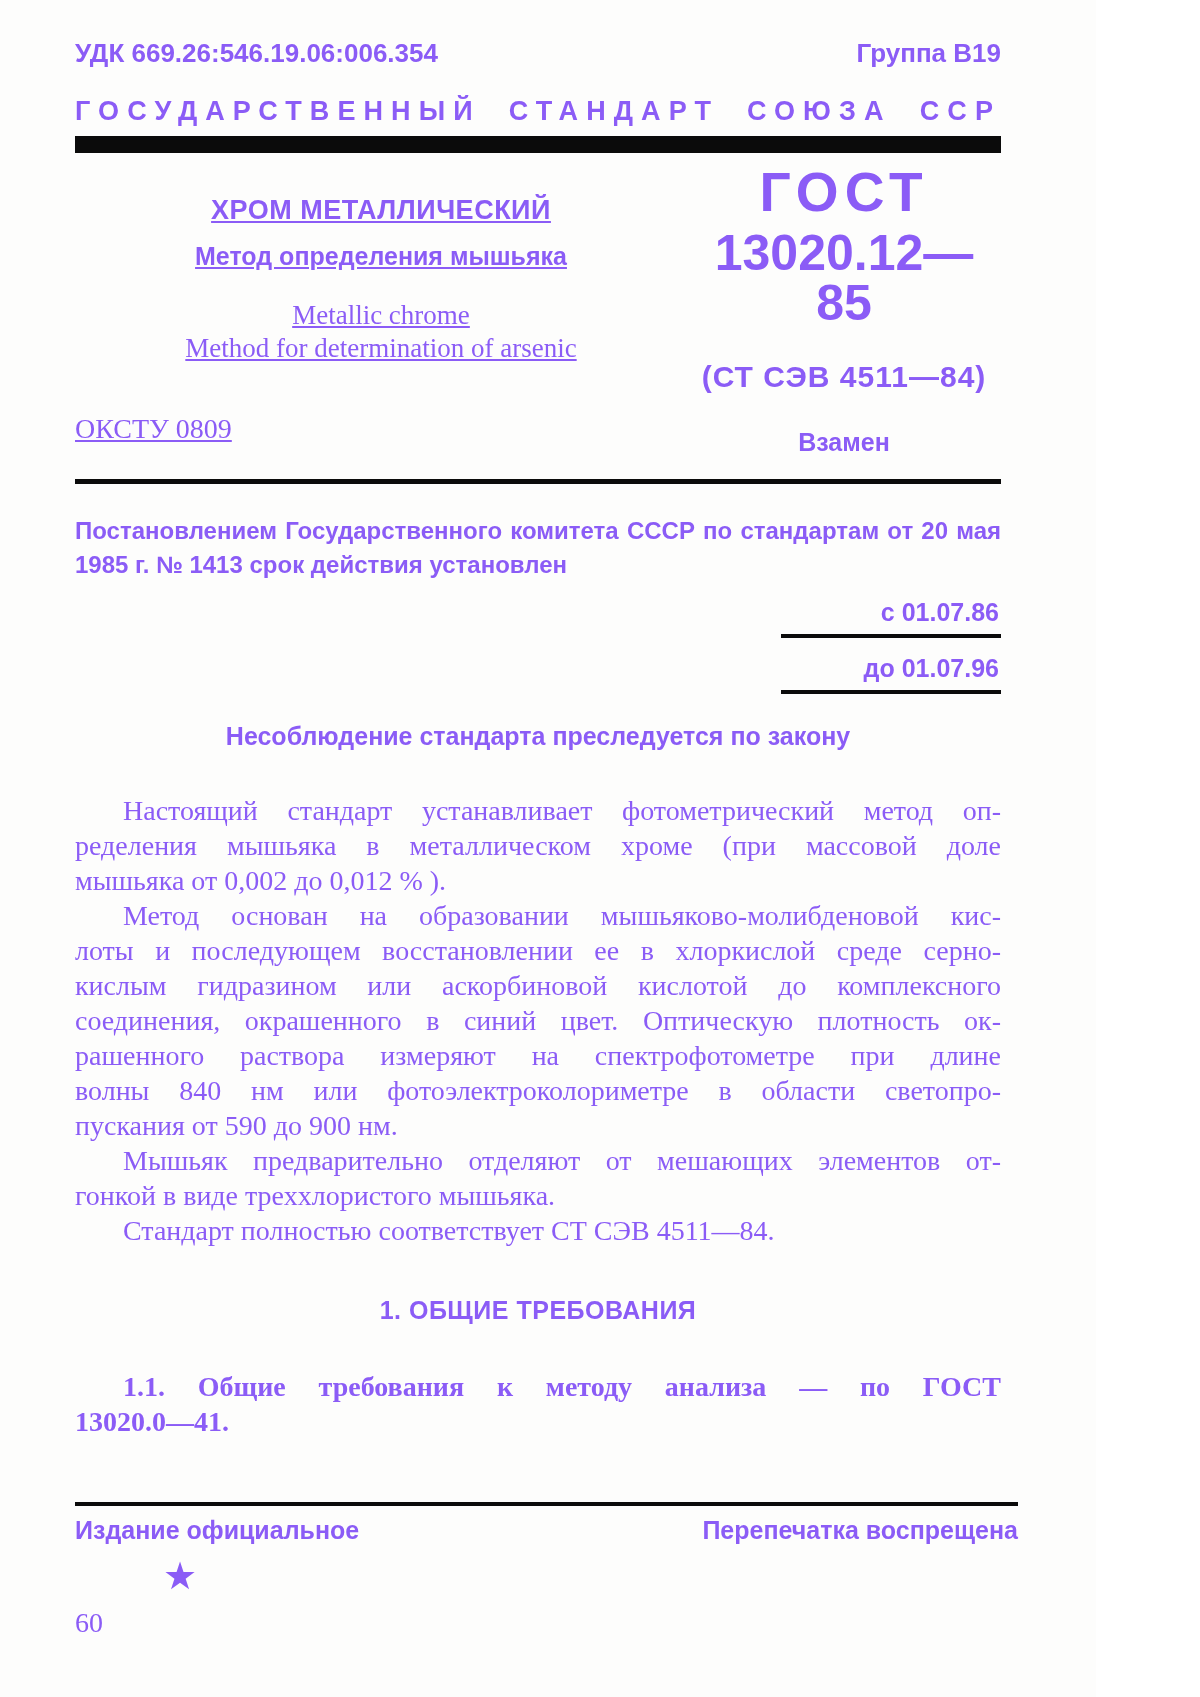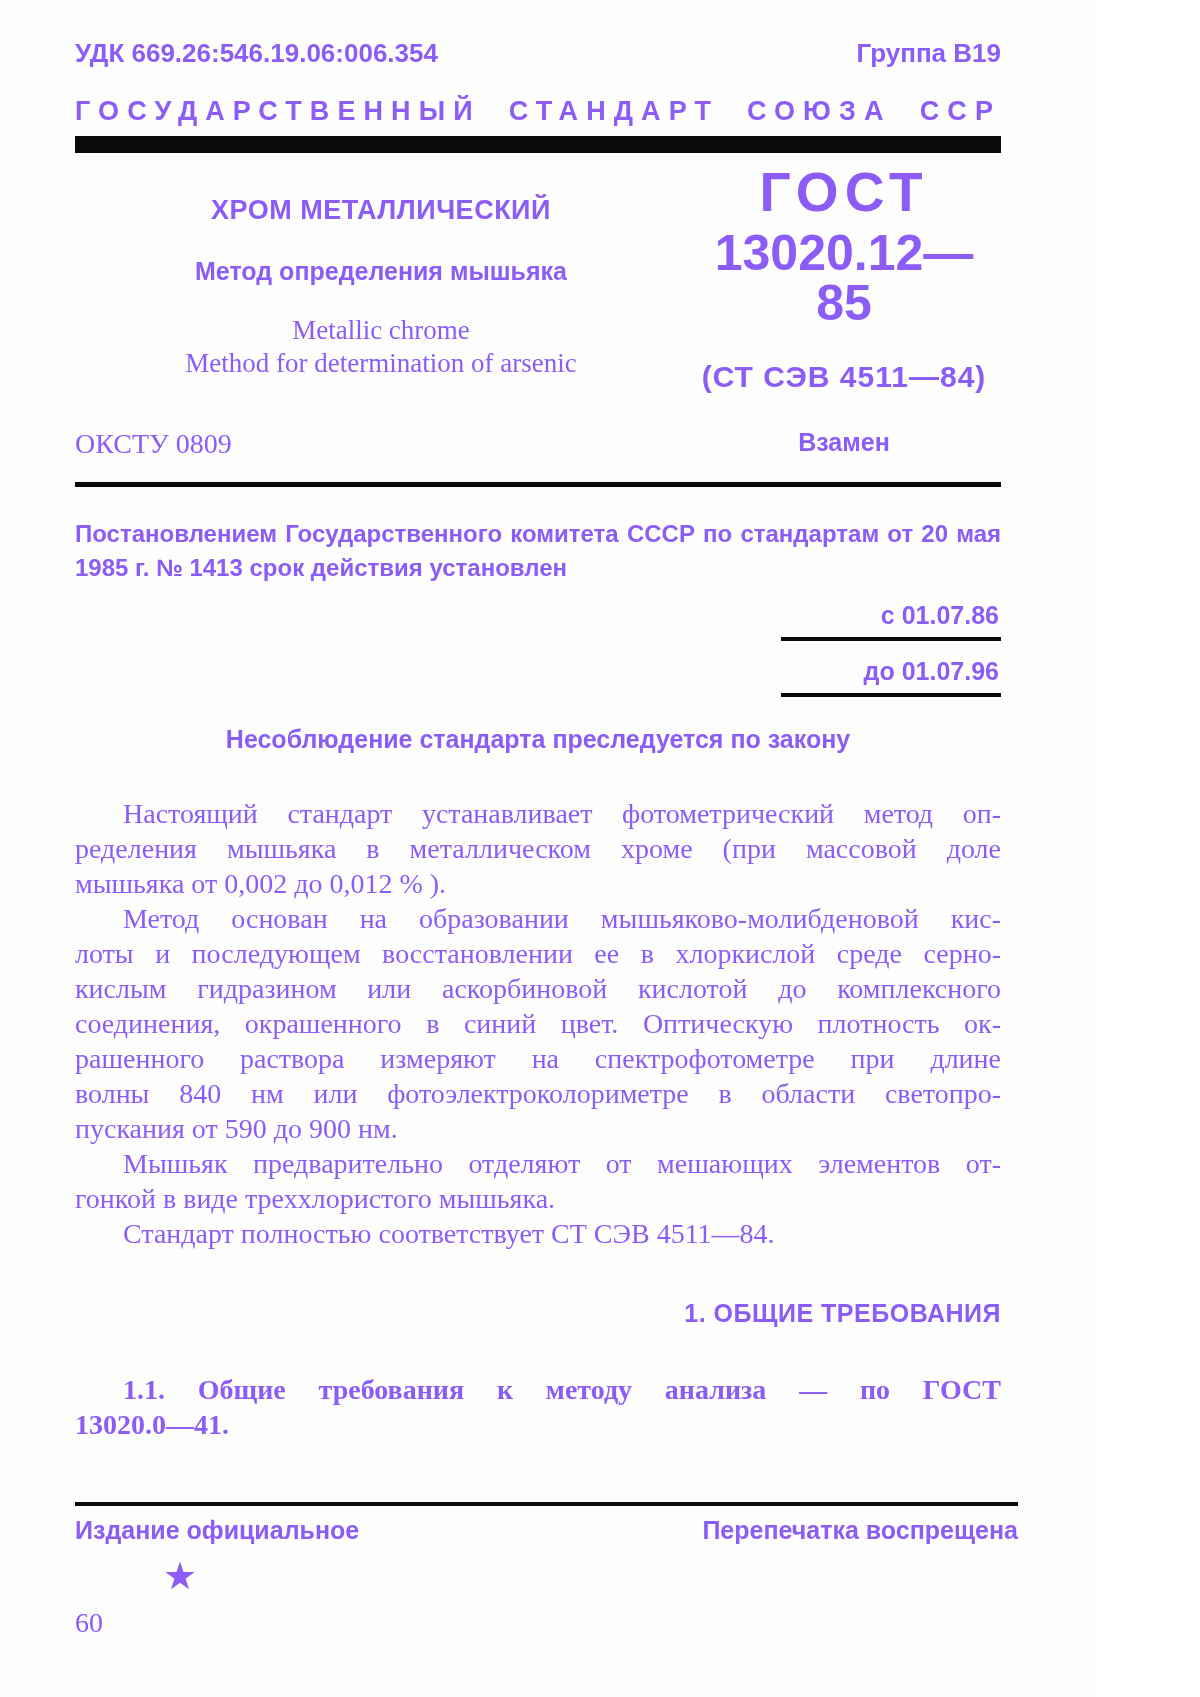--- a/index.html
+++ b/index.html
@@ -25,23 +25,23 @@
   .gos-header {
     margin-top:27px;
     font:700 27px "Liberation Sans", sans-serif;
     letter-spacing:0.30em;
     text-align:justify; text-align-last:justify;
   }
   .bar { height:17px; background:#0b0b0b; margin-top:9px; }
 
   
   .cols { display:flex; margin-top:12px; }
-  .title-col { width:612px; text-align:center; padding-top:30px; }
+  .title-col { width:612px; text-align:center; padding-top:30px;text-decoration:underline; }
   .t-ru  { font:700 27px "Liberation Sans", sans-serif; letter-spacing:0.5px; }
-  .t-sub { font:700 25px "Liberation Sans", sans-serif; margin-top:31px; }
+  .t-sub { font:700 25px "Liberation Sans", sans-serif; margin-top:16px; }
   .t-en  { font:400 27px "Liberation Serif", serif; margin-top:28px; line-height:33px; }
   .okstu { text-align:left; font:400 28px "Liberation Serif", serif; margin-top:48px; }
 
   .des-col { flex:1; text-align:center; }
   .d-gost   { font:700 55px "Liberation Sans", sans-serif; letter-spacing:6px; line-height:1; }
   .d-num    { font:700 50px "Liberation Sans", sans-serif; margin-top:8px; line-height:1; }
   .d-sev    { font:700 30px "Liberation Sans", sans-serif; margin-top:32px; letter-spacing:1px; }
   .d-replab { font:700 25px "Liberation Sans", sans-serif; margin-top:34px; }
   .d-rep    { font:700 25px "Liberation Sans", sans-serif; margin-top:8px; }
 
@@ -55,21 +55,21 @@
 
   .notice { margin-top:28px; text-align:center; font:700 25px "Liberation Sans", sans-serif; }
 
   
   .body-text { margin-top:42px; font:400 28px/35px "Liberation Serif", serif; }
   .body-par { margin:0; }
   .ln { display:block; }
   .jl { text-align:justify; text-align-last:justify; }
   .first { text-indent:48px; }
 
-  .sec-heading { margin-top:48px; text-align:right; font:700 25px "Liberation Sans", sans-serif; letter-spacing:0.5px; }
+  .sec-heading { margin-top:48px; text-align:center; font:700 25px "Liberation Sans", sans-serif; letter-spacing:0.5px; }
   .sec-body { margin-top:44px;font-weight:bold; }
 
   
   .footer { position:absolute; left:75px; right:78px; top:1502px; }
   .footer-rule { border:0; border-top:4px solid #0b0b0b; margin:0; }
   .footer-row { display:flex; justify-content:space-between; font:700 25px "Liberation Sans", sans-serif; margin-top:10px; }
   .star { margin:12px 0 0 88px; font-size:38px; line-height:1; }
   .pageno { font:400 28px "Liberation Serif", serif; margin-top:12px; }
 </style>
 </head>

